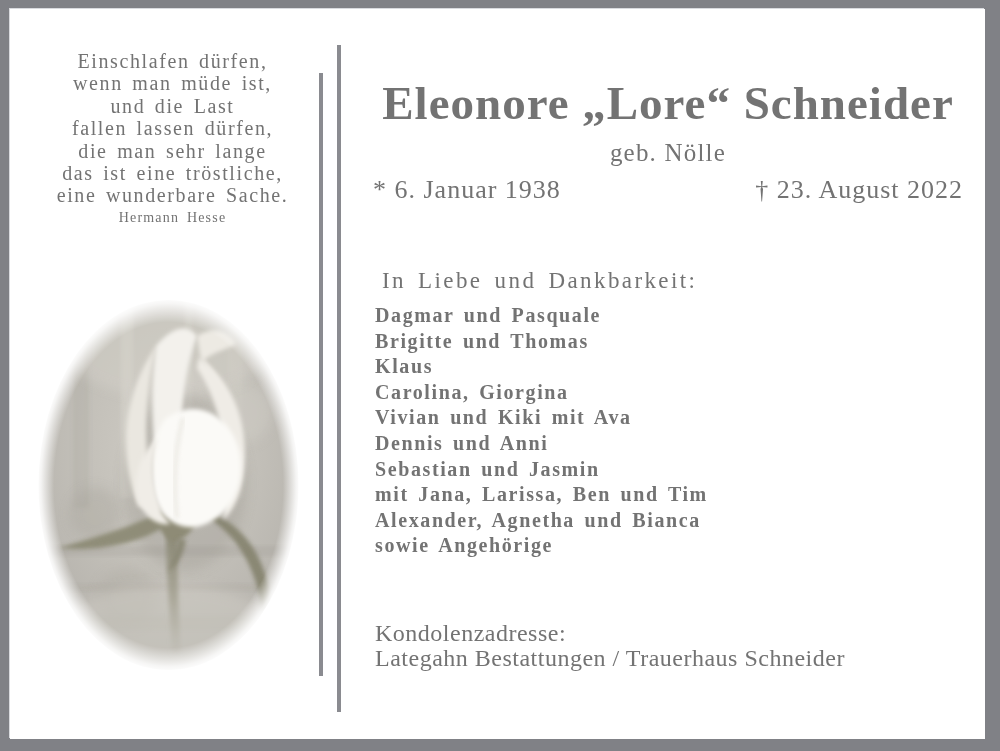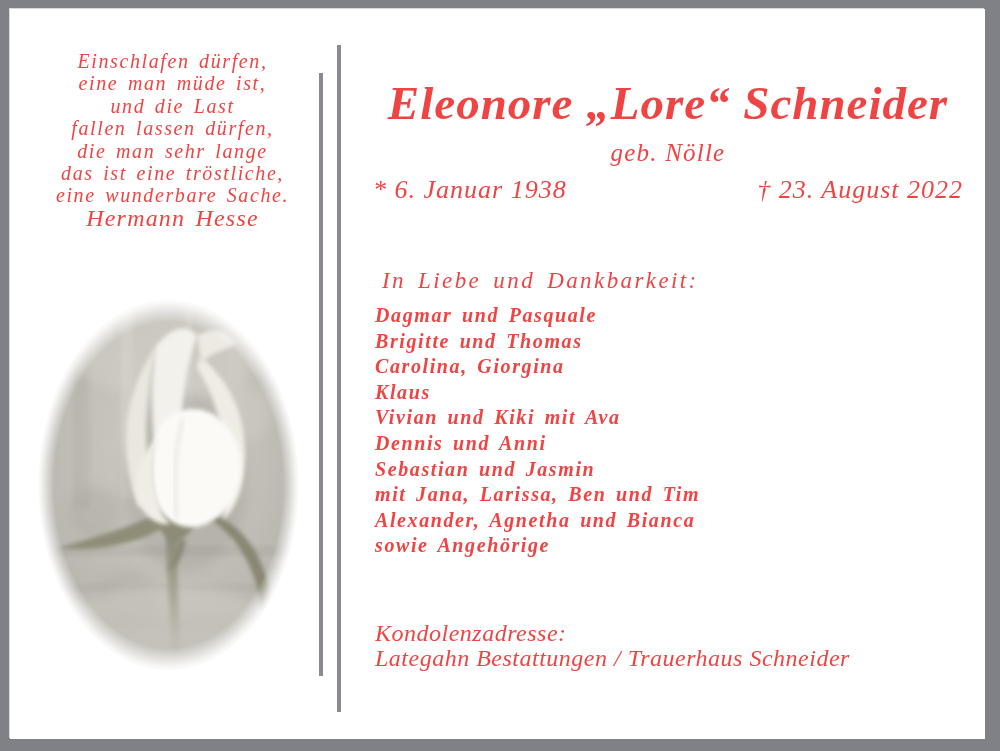--- a/index.html
+++ b/index.html
@@ -17,36 +17,36 @@
     width: 1000px; height: 751px;
     background: #808186;
   }
   .card {
     position: absolute;
     left: 10px; top: 9px;
     width: 975px; height: 730px;
     background: #ffffff;
     box-shadow: -1px -1px 0 #d9dade;
   }
-  .txt { color: #ef4444; font-style: italic; }
+  .txt { color: #737373; }
 
   
   .poem {
     position: absolute;
     left: 15px; top: 41px;
     width: 295px;
     text-align: center;
     font-size: 20px;
     line-height: 22.4px;
     letter-spacing: 1.6px;
     word-spacing: 3px;
   }
   .poem .author {
     letter-spacing: 1.2px;
-    font-size: 24px;
+    font-size: 14px;
   }
   .rose-wrap {
     position: absolute;
     left: 27px; top: 289px;
     width: 263px; height: 374px;
   }
 
   
   .rule {
     position: absolute;
@@ -122,21 +122,21 @@
   }
 </style>
 </head>
 <body>
 
 <div class="frame">
   <div class="card">
 
     <div class="poem txt">
       <div>Einschlafen dürfen,</div>
-      <div>eine man müde ist,</div>
+      <div>wenn man müde ist,</div>
       <div>und die Last</div>
       <div>fallen lassen dürfen,</div>
       <div>die man sehr lange</div>
       <div>das ist eine tröstliche,</div>
       <div>eine wunderbare Sache.</div>
       <div class="author">Hermann Hesse</div>
     </div>
 
     <div class="rose-wrap">
       <svg width="263" height="374" viewBox="0 0 263 374">
@@ -214,22 +214,22 @@
       <div class="name-title txt">Eleonore „Lore“ Schneider</div>
       <div class="maiden txt">geb. Nölle</div>
       <div class="dates txt">
         <span>* 6. Januar 1938</span>
         <span>† 23. August 2022</span>
       </div>
       <div class="dedication txt">In Liebe und Dankbarkeit:</div>
       <div class="mourners txt">
         <div>Dagmar und Pasquale</div>
         <div>Brigitte und Thomas</div>
+        <div>Klaus</div>
         <div>Carolina, Giorgina</div>
-        <div>Klaus</div>
         <div>Vivian und Kiki mit Ava</div>
         <div>Dennis und Anni</div>
         <div>Sebastian und Jasmin</div>
         <div>mit Jana, Larissa, Ben und Tim</div>
         <div>Alexander, Agnetha und Bianca</div>
         <div>sowie Angehörige</div>
       </div>
       <div class="condolence txt">
         <div>Kondolenzadresse:</div>
         <div>Lategahn Bestattungen / Trauerhaus Schneider</div>

